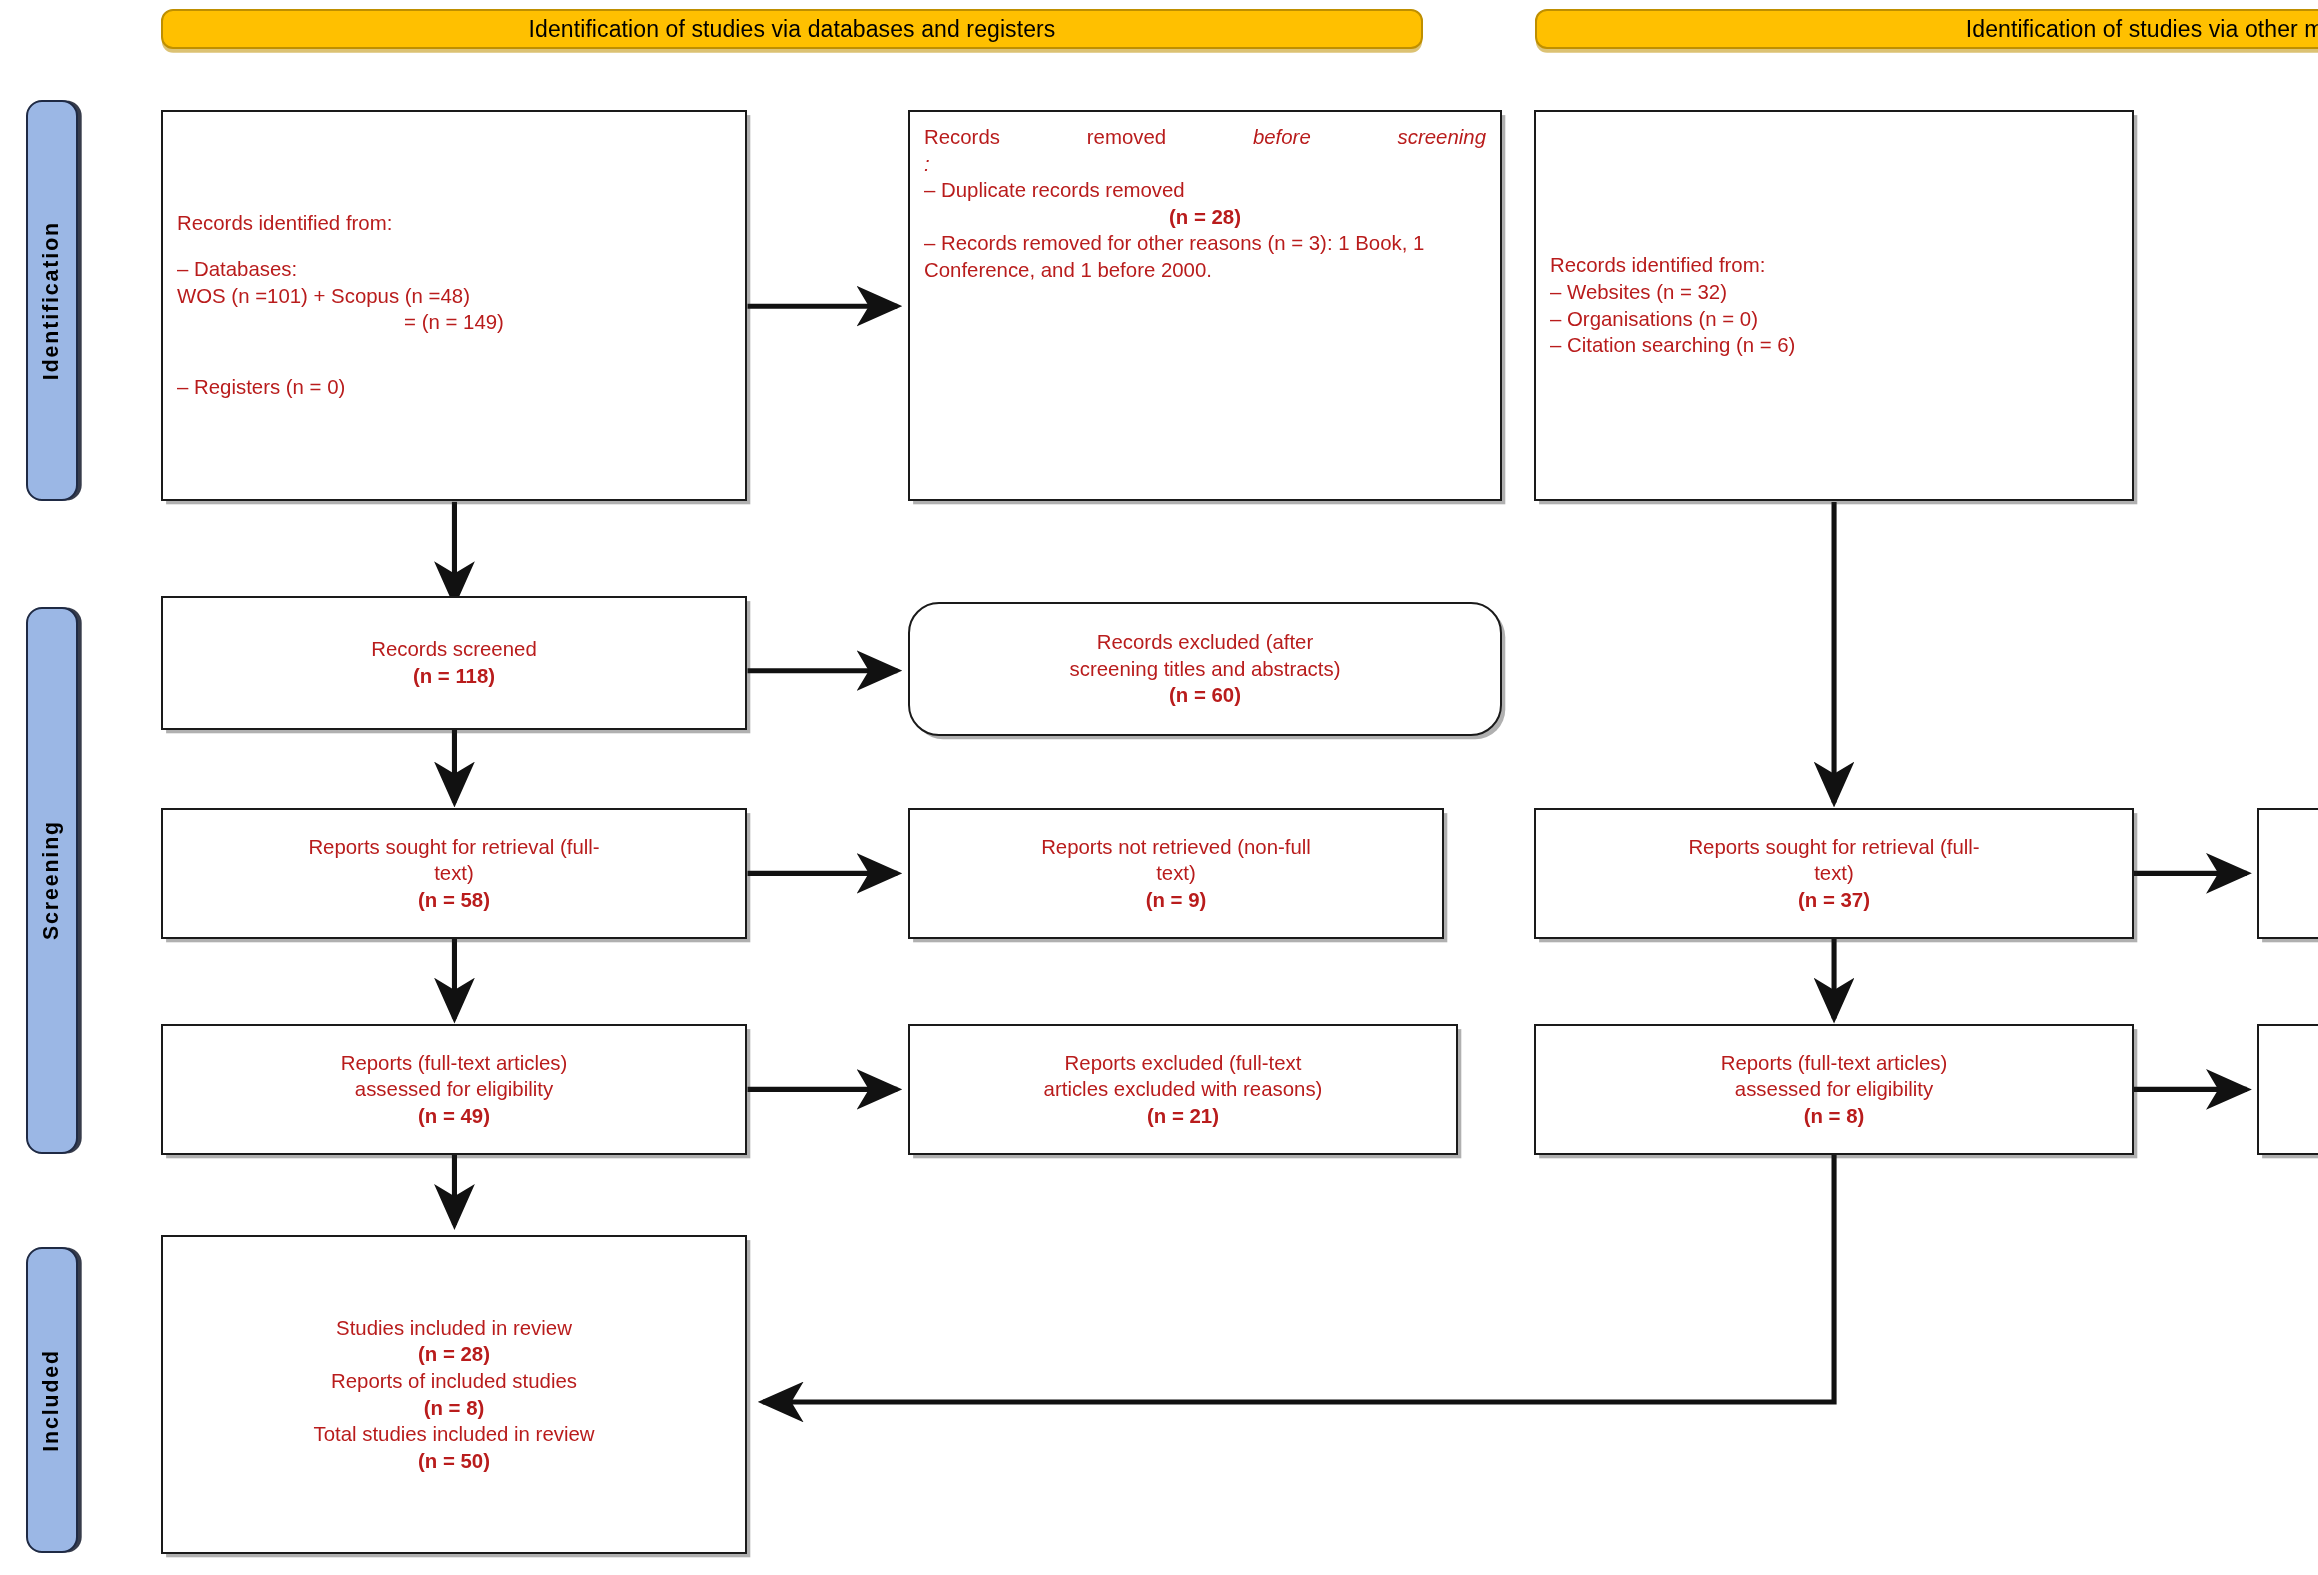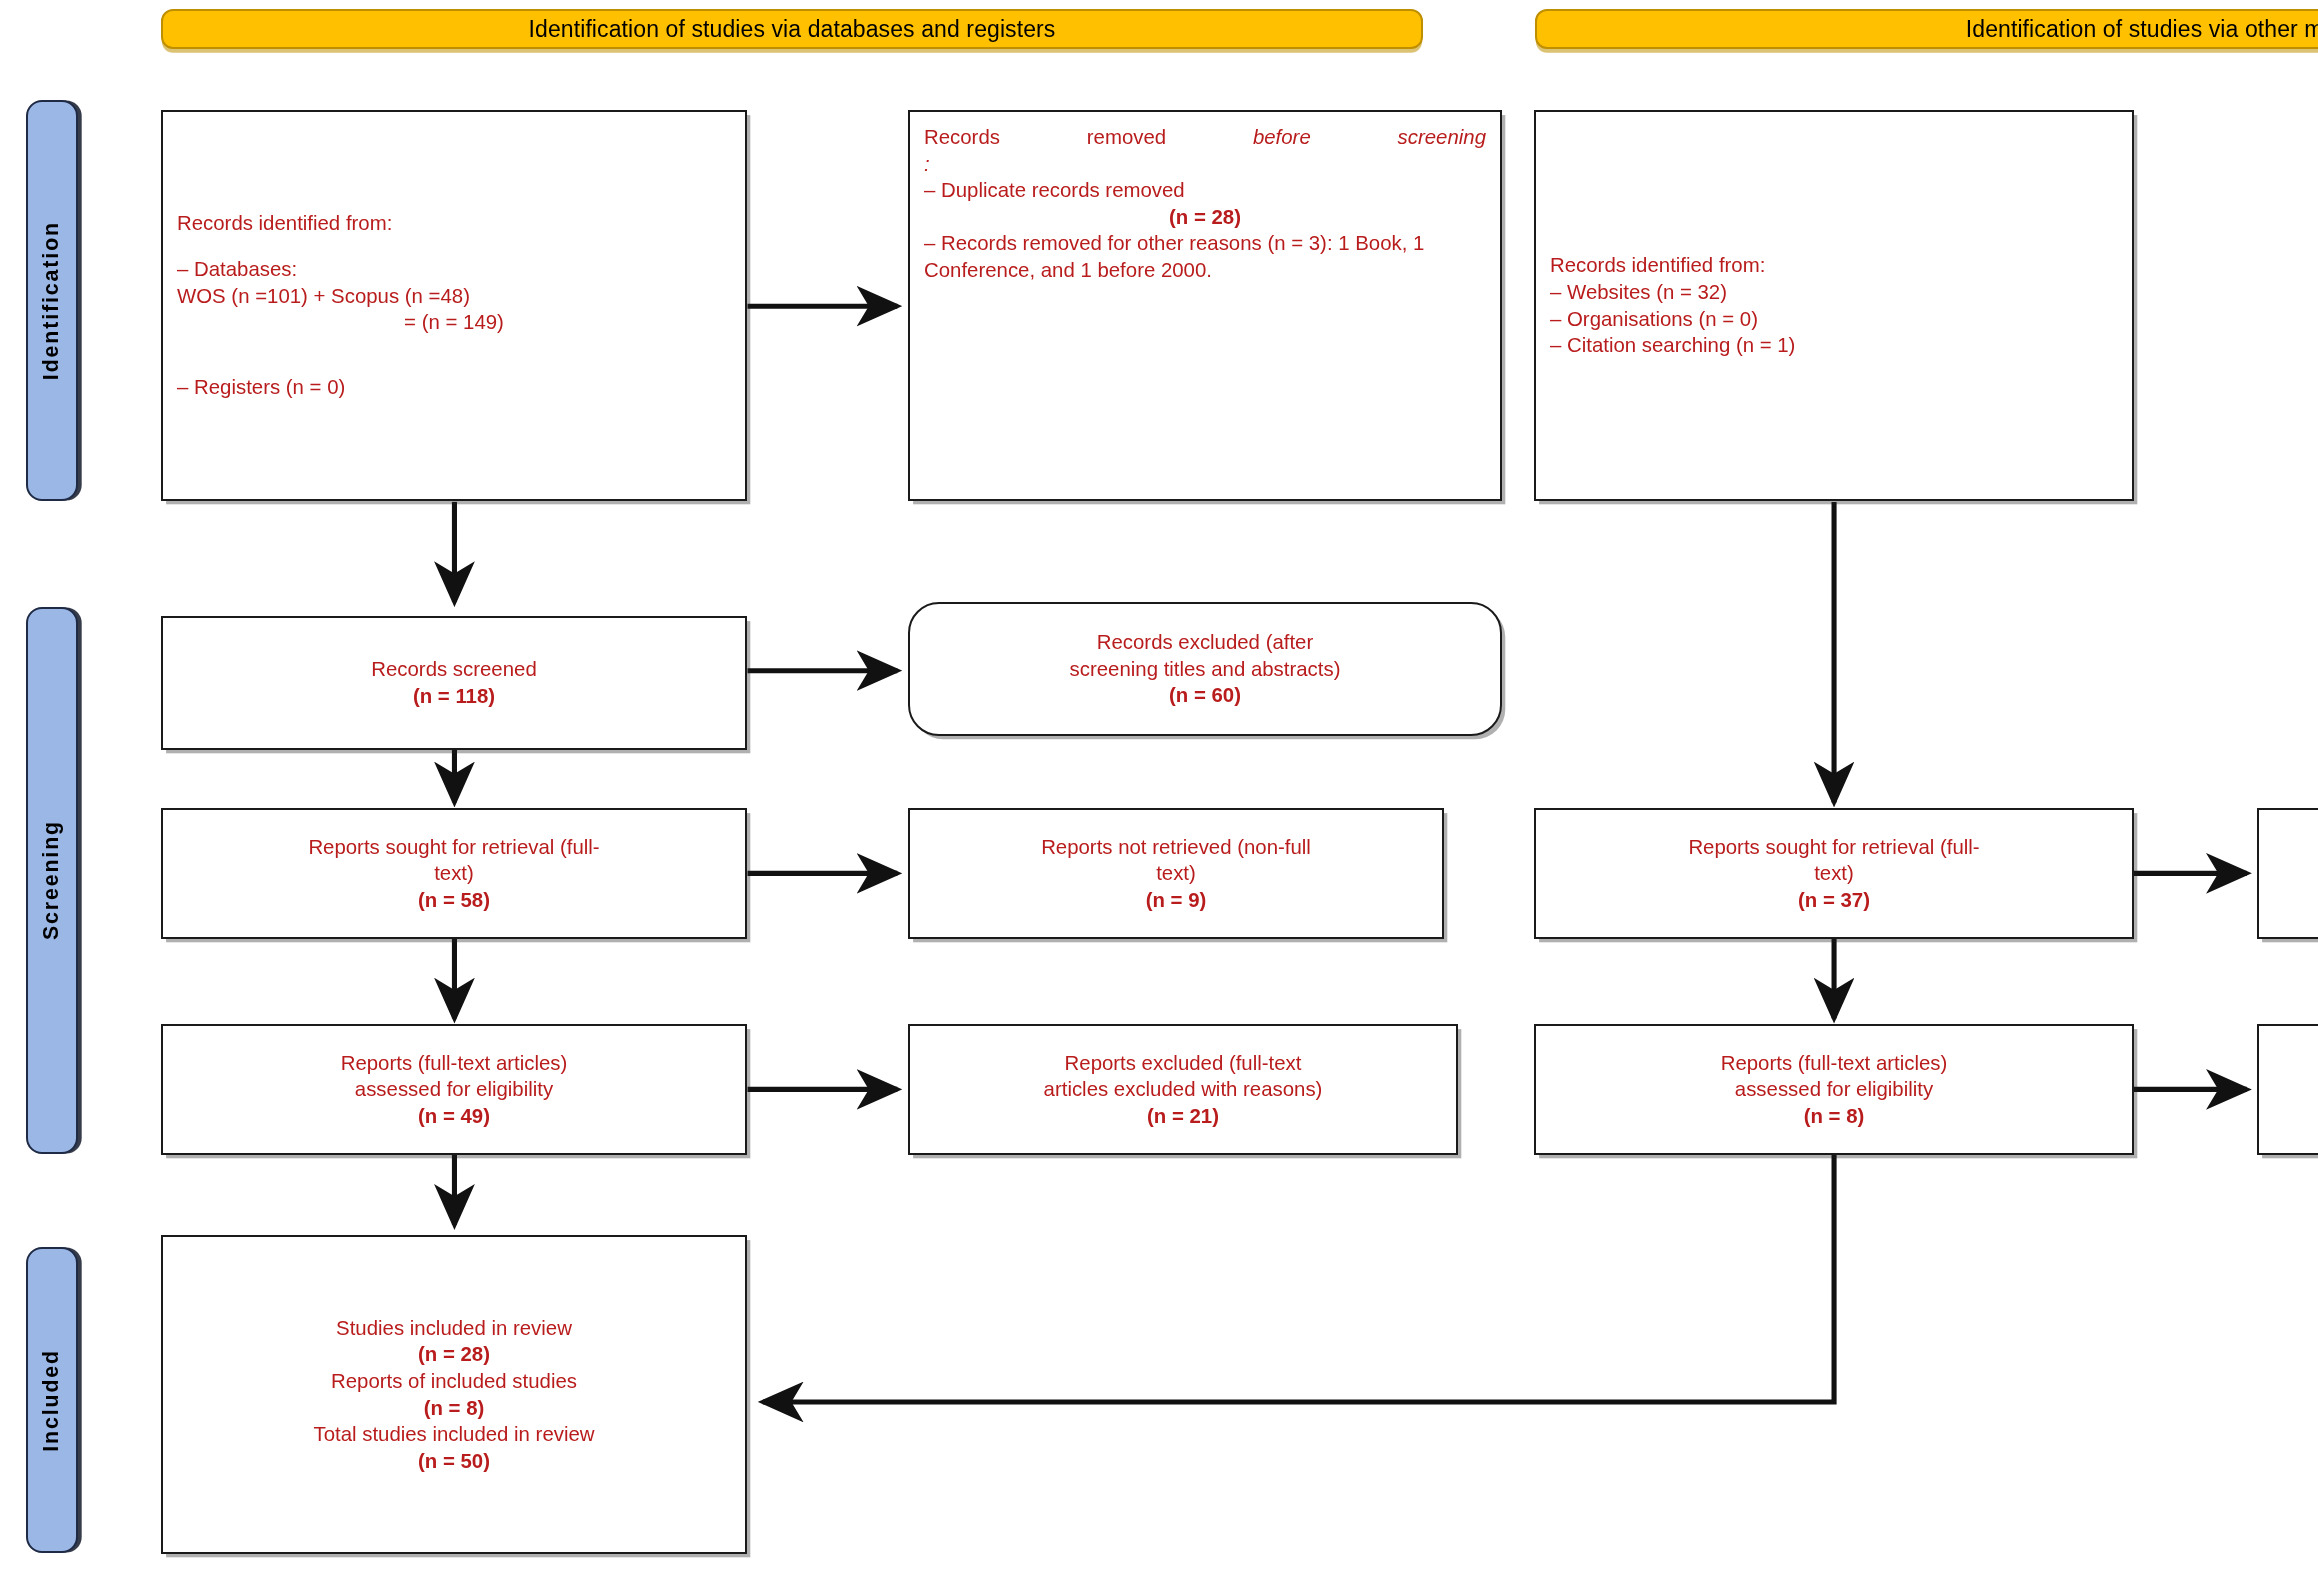--- a/index.html
+++ b/index.html
@@ -132,25 +132,25 @@
       <span class="ln c"><b>(n = 28)</b></span>
       <span class="ln">– Records removed for other reasons (n = 3): 1 Book, 1 Conference, and 1 before 2000.</span>
     </div>
   </div>
 
   <div class="box left" style="left:1534px;top:110px;width:600px;height:391px;">
     <div class="inner">
       <span class="ln">Records identified from:</span>
       <span class="ln">– Websites (n = 32)</span>
       <span class="ln">– Organisations (n = 0)</span>
-      <span class="ln">– Citation searching (n = 1)</span>
-    </div>
-  </div>
-
-  <div class="box center" style="left:161px;top:616px;width:586px;height:134px;">
+      <span class="ln">– Citation searching (n = 6)</span>
+    </div>
+  </div>
+
+  <div class="box center" style="left:161px;top:596px;width:586px;height:134px;">
     <div class="inner">
       <span class="ln">Records screened</span>
       <span class="ln"><b>(n = 118)</b></span>
     </div>
   </div>
 
   <div class="box center" style="left:908px;top:602px;width:594px;height:134px;border-radius:31px;">
     <div class="inner">
       <span class="ln">Records excluded (after</span>
       <span class="ln">screening titles and abstracts)</span>

